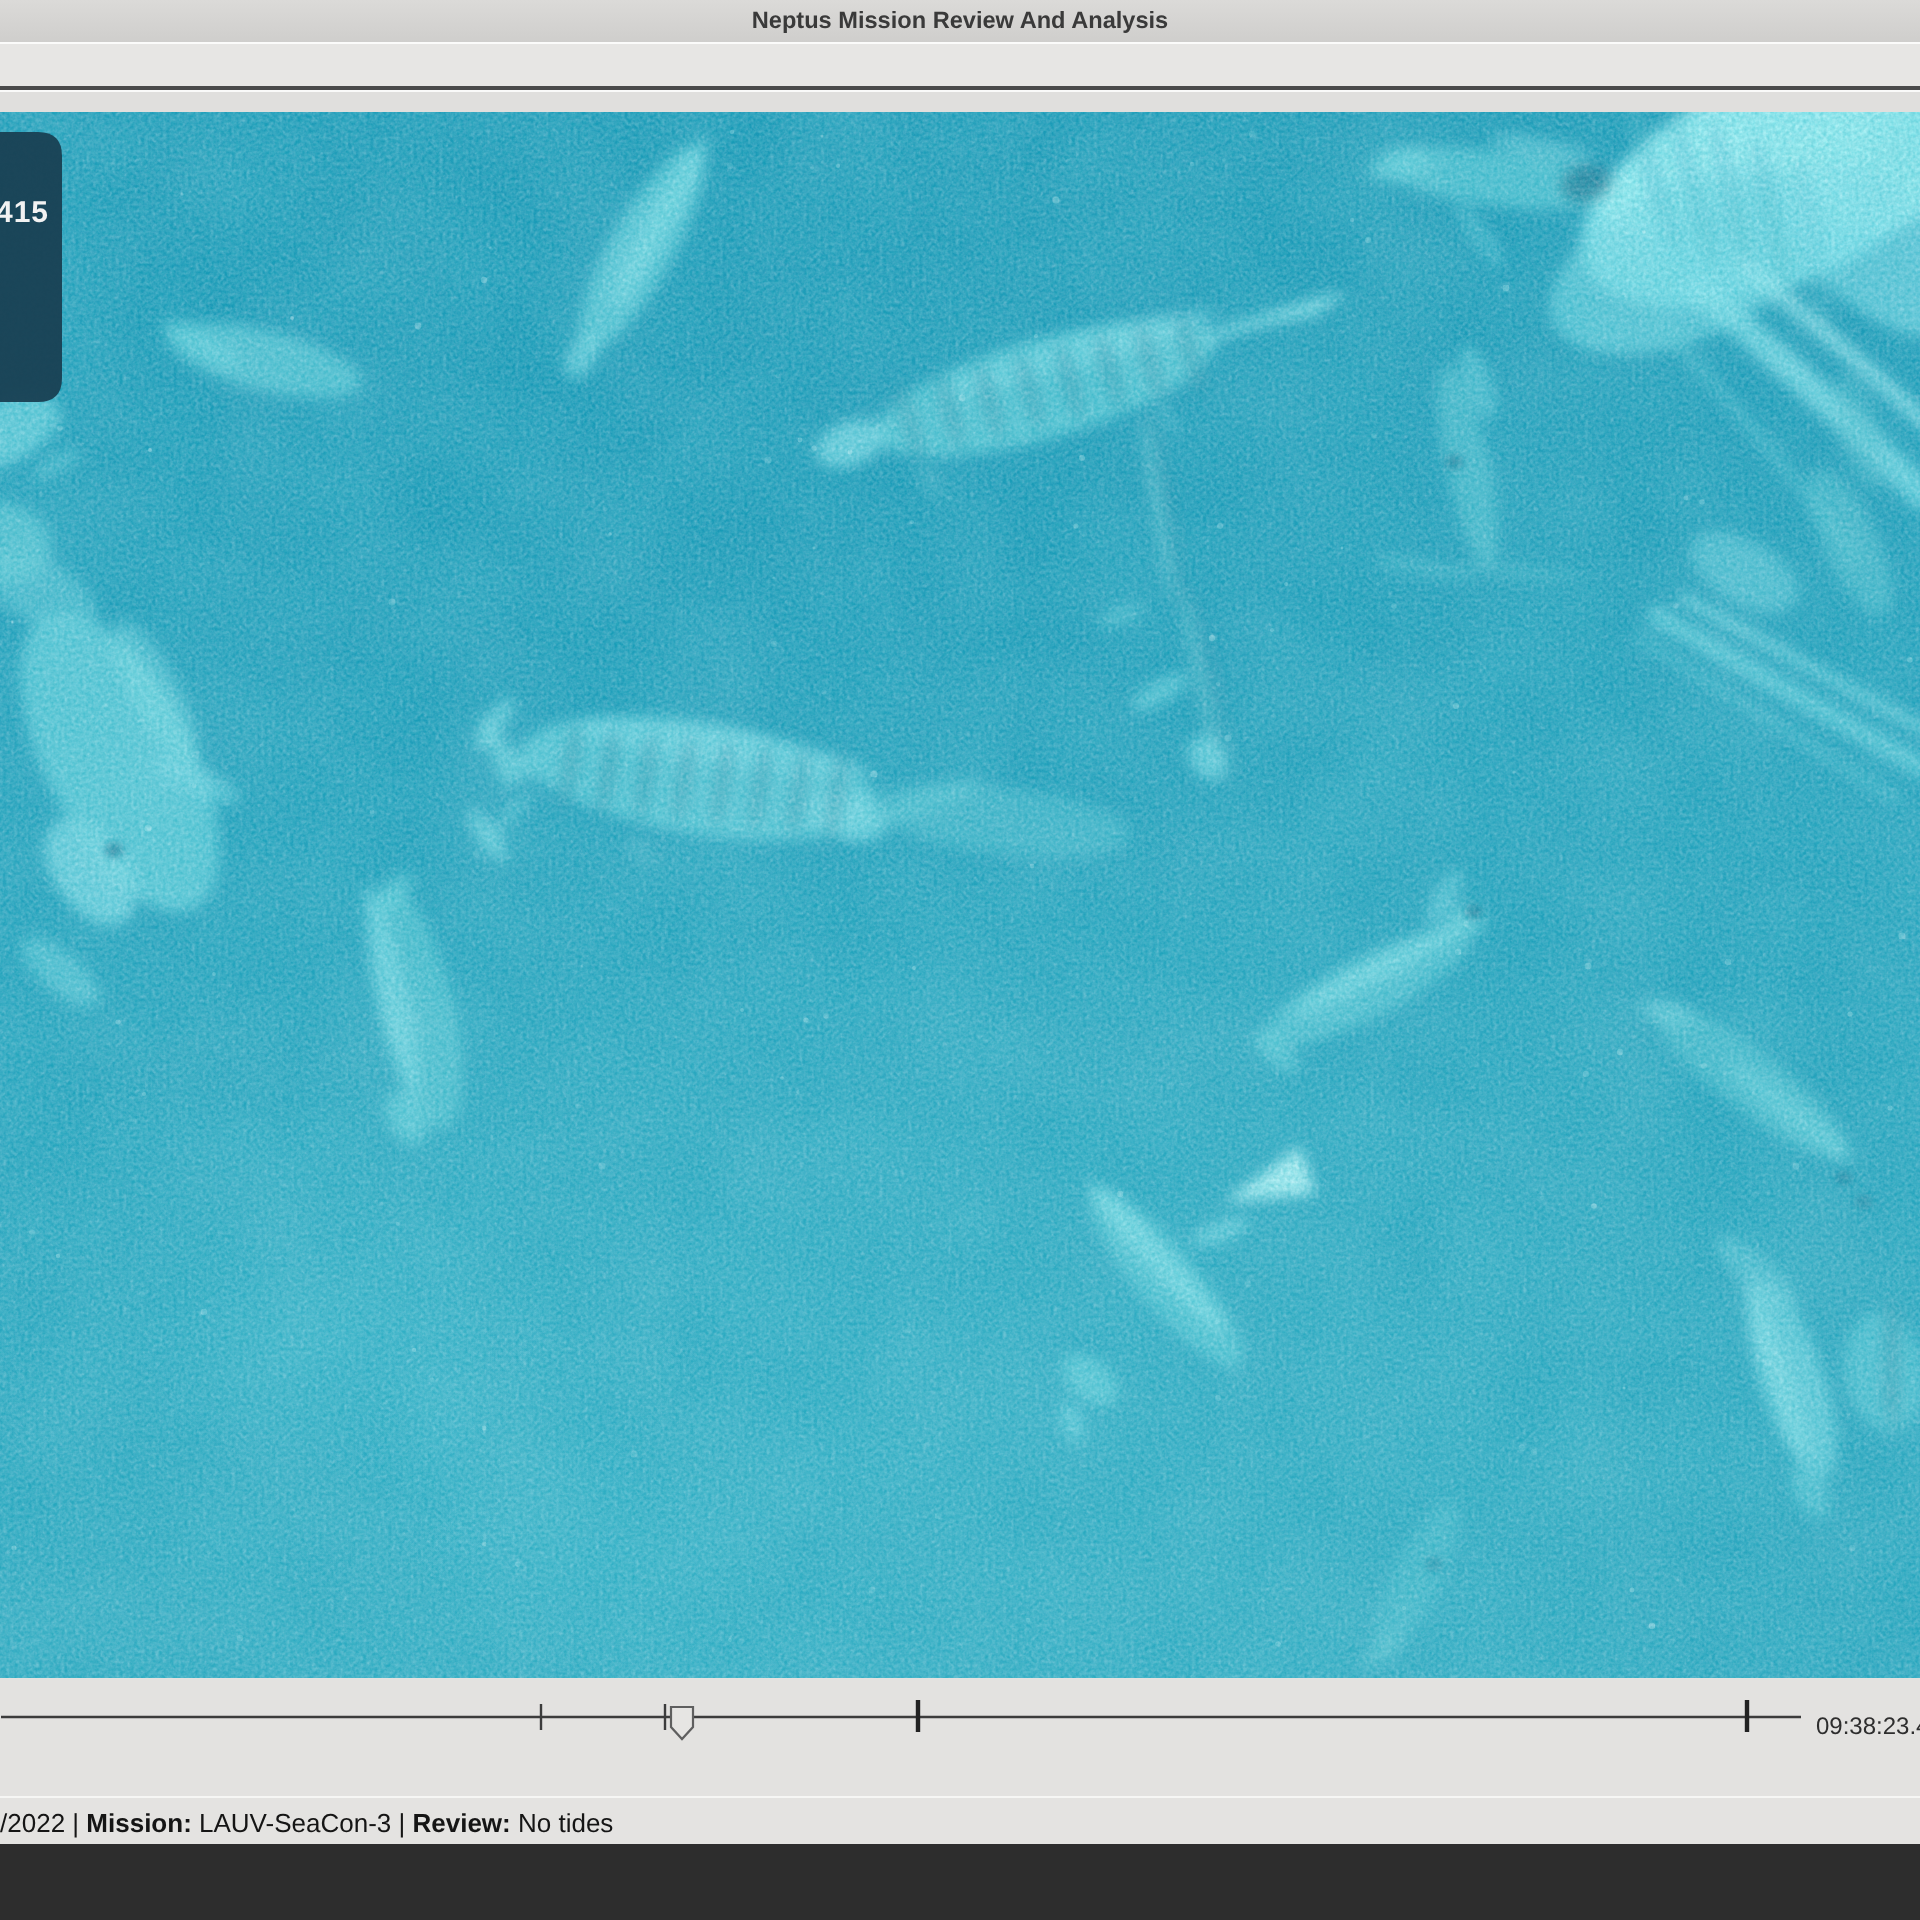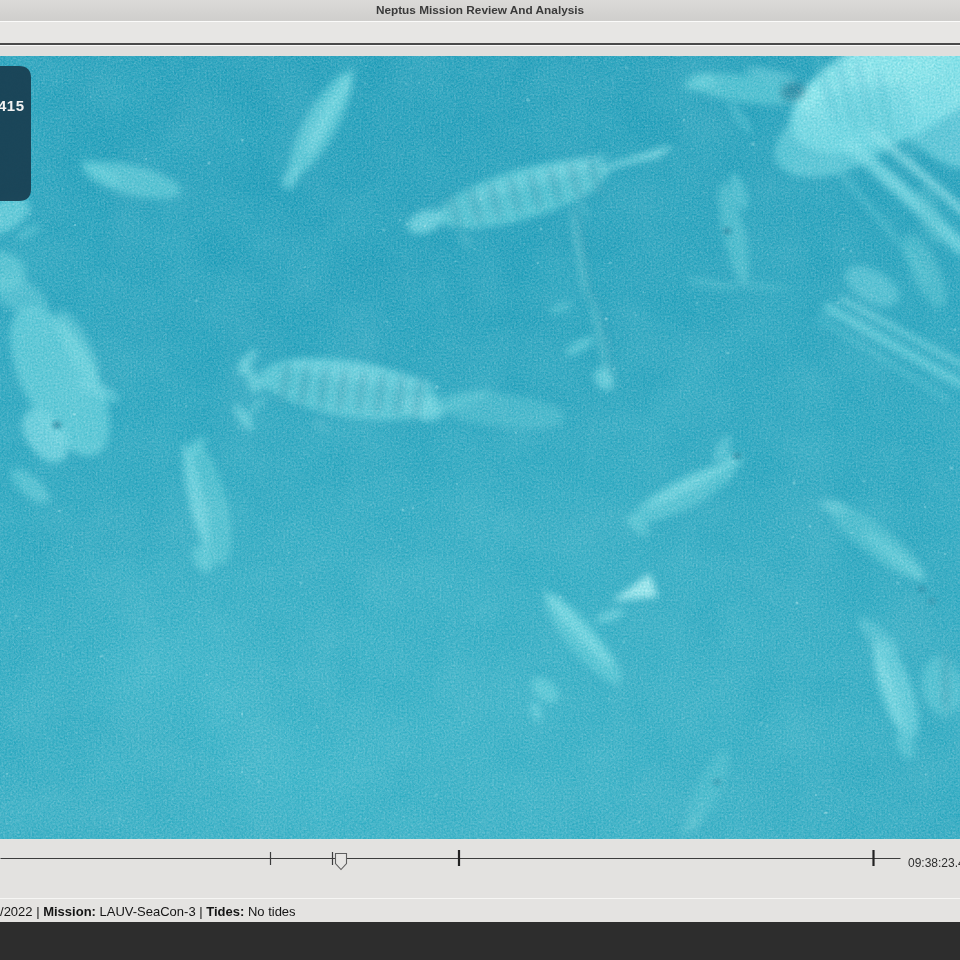--- a/index.html
+++ b/index.html
@@ -360,15 +360,15 @@
   <line x1="0" y1="19.5" x2="900" y2="19.5" stroke="#3c3c3c" stroke-width="1.2"></line>
   <line x1="270" y1="13" x2="270" y2="26" stroke="#3c3c3c" stroke-width="1.2"></line>
   <line x1="332" y1="13" x2="332" y2="26" stroke="#3c3c3c" stroke-width="1.2"></line>
   <line x1="458.5" y1="11" x2="458.5" y2="27" stroke="#222" stroke-width="2.2"></line>
   <line x1="873" y1="11" x2="873" y2="27" stroke="#222" stroke-width="2.2"></line>
   <path d="M335 14.5 L346 14.5 L346 24.5 L340.5 30.5 L335 24.5 Z" fill="#e6e5e3" stroke="#5f5f5f" stroke-width="1.1"></path>
 </svg>
 </div>
 <div id="tlabel">09:38:23.415</div>
 <div class="abs" id="statusbar">
-    <span class="inner">09/06/2022 |&nbsp;<b>Mission:</b> LAUV-SeaCon-3 |&nbsp;<b>Tides:</b> No tides</span>
+    <span class="inner">09/06/2022 |&nbsp;<b>Mission:</b> LAUV-SeaCon-3 |&nbsp;<b>Review:</b> No tides</span>
   </div>
 <div class="abs" id="darkbar"></div>
 
 </body></html>

